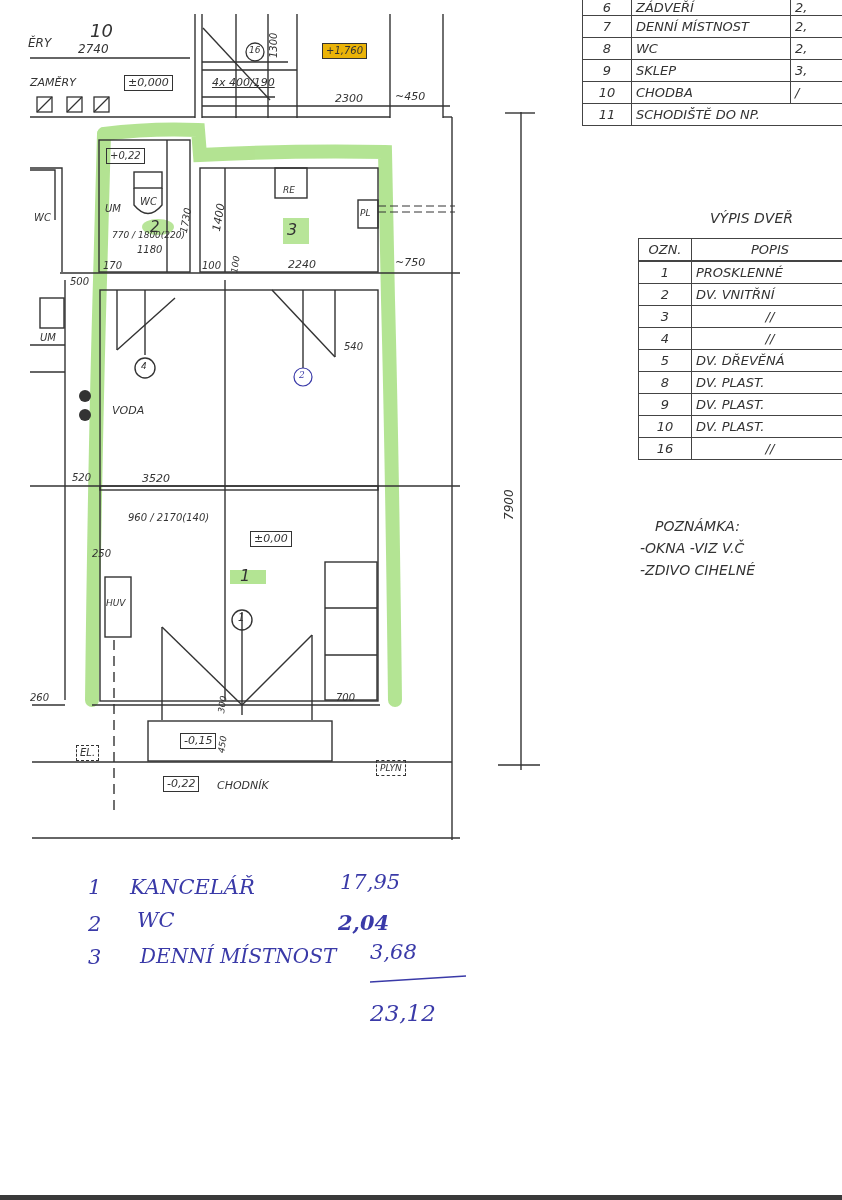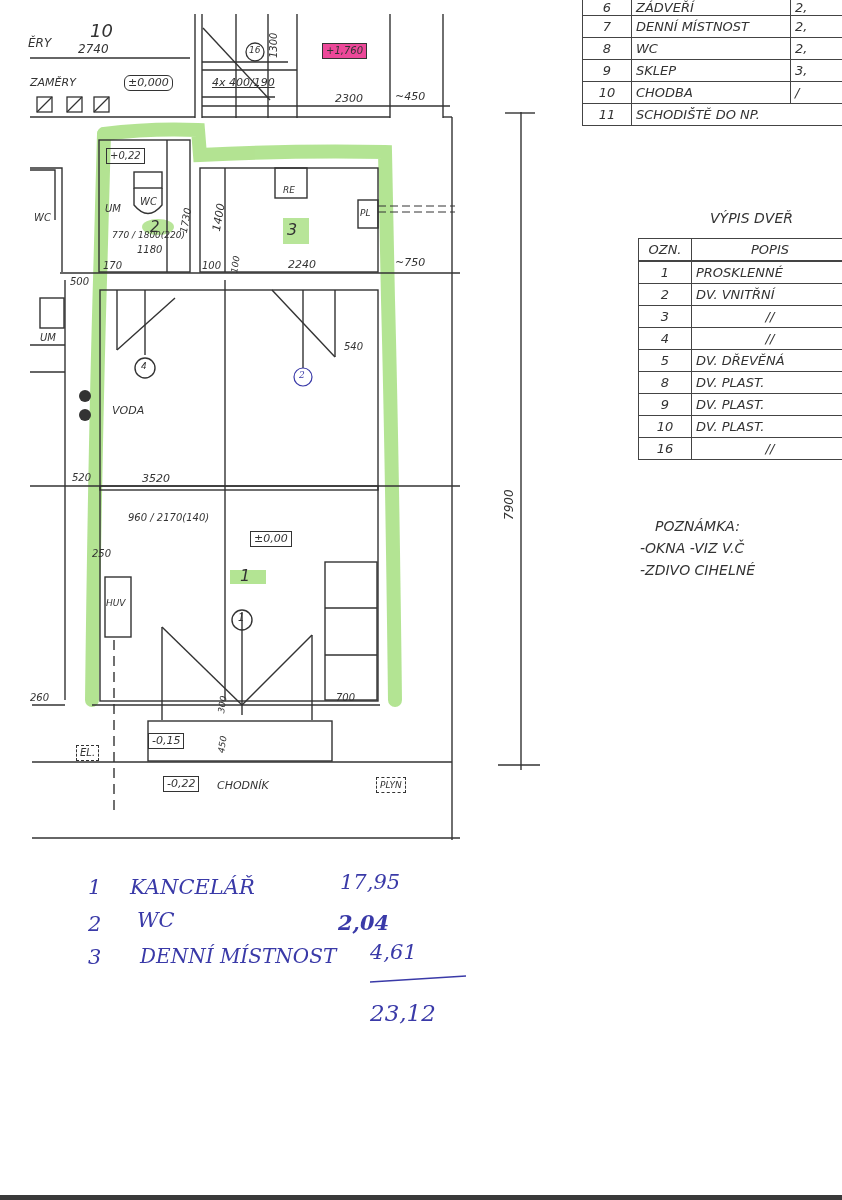--- a/index.html
+++ b/index.html
@@ -120,26 +120,26 @@
       <line x1="67" y1="112" x2="82" y2="97"></line>
     <rect x="94" y="97" width="15" height="15"></rect>
       <line x1="94" y1="112" x2="109" y2="97"></line>
   </g>
 </svg>
 
 <span class="hand" style="left:90px;top:20px;font-size:18px;">10</span>
 <span class="hand" style="left:28px;top:36px;font-size:12px;">ĚRY</span>
 <span class="hand" style="left:78px;top:42px;font-size:12px;">2740</span>
 <span class="hand" style="left:30px;top:76px;font-size:11px;">ZAMĚRY</span>
-<span class="boxlbl" style="left:124px;top:75px;border-radius:6px;">±0,000</span>
+<span class="boxlbl" style="left:124px;top:75px;">±0,000</span>
 
 <span class="hand" style="left:249px;top:45px;font-size:9px;">16</span>
 <span class="hand" style="left:268px;top:20px;font-size:10px;transform:rotate(-90deg);transform-origin:left top;top:58px;">1300</span>
 <span class="hand" style="left:212px;top:76px;font-size:11px;text-decoration:underline;">4x 400/190</span>
-<span class="boxlbl" style="left:322px;top:43px;font-size:10px;background:#ec4899;">+1,760</span>
+<span class="boxlbl" style="left:322px;top:43px;font-size:10px;background:#eab308;">+1,760</span>
 <span class="hand" style="left:335px;top:92px;font-size:11px;">2300</span>
 <span class="hand" style="left:395px;top:90px;font-size:11px;">~450</span>
 
 <span class="boxlbl" style="left:106px;top:148px;font-size:10px;">+0,22</span>
 <span class="hand" style="left:140px;top:196px;font-size:10px;">WC</span>
 <span class="hand" style="left:105px;top:203px;font-size:10px;">UM</span>
 <span class="hand" style="left:150px;top:218px;font-size:15px;">2</span>
 <span class="hand" style="left:178px;top:232px;font-size:10px;transform:rotate(-80deg);transform-origin:left top;">1730</span>
 <span class="hand" style="left:112px;top:230px;font-size:9px;">770 / 1800(220)</span>
 <span class="hand" style="left:103px;top:260px;font-size:10px;">170</span>
@@ -166,25 +166,25 @@
 
 <span class="hand" style="left:128px;top:512px;font-size:10px;">960 / 2170(140)</span>
 <span class="boxlbl" style="left:250px;top:531px;">±0,00</span>
 <span class="hand" style="left:92px;top:548px;font-size:10px;">250</span>
 <span class="hand" style="left:240px;top:566px;font-size:16px;">1</span>
 <span class="hand" style="left:106px;top:598px;font-size:9px;">HUV</span>
 <span class="hand" style="left:238px;top:612px;font-size:10px;">1</span>
 <span class="hand" style="left:336px;top:692px;font-size:10px;">700</span>
 <span class="hand" style="left:216px;top:712px;font-size:9px;transform:rotate(-80deg);transform-origin:left top;">300</span>
 <span class="hand" style="left:216px;top:752px;font-size:9px;transform:rotate(-80deg);transform-origin:left top;">450</span>
-<span class="boxlbl" style="left:148px;top:733px;">-0,15</span>
+<span class="boxlbl" style="left:180px;top:733px;">-0,15</span>
 <span class="hand" style="left:30px;top:692px;font-size:10px;">260</span>
 
 <span class="boxlbl" style="left:76px;top:745px;font-size:10px;border-style:dashed;">EL.</span>
-<span class="boxlbl" style="left:376px;top:777px;font-size:9px;border-style:dashed;">PLYN</span>
+<span class="boxlbl" style="left:376px;top:760px;font-size:9px;border-style:dashed;">PLYN</span>
 <span class="boxlbl" style="left:163px;top:776px;">-0,22</span>
 <span class="hand" style="left:217px;top:779px;font-size:11px;">CHODNÍK</span>
 <span class="hand" style="left:502px;top:520px;font-size:12px;transform:rotate(-90deg);transform-origin:left top;">7900</span>
 
 <table class="tbl" style="left:582px;top:0px;width:262px;border-left:1.2px solid #444;">
   <tbody>
       <tr>
         <td class="c1" style="width:40px;height:14px;">6</td>
         <td style="border-right:1.2px solid #444;width:150px;height:14px;">ZÁDVEŘÍ</td>
         <td style="height:14px;">2,</td>
@@ -268,17 +268,17 @@
 
 <div>
   <span class="hand blue" style="left:88px;top:875px;font-size:21px;">1</span>
   <span class="hand blue" style="left:130px;top:875px;font-size:21px;">KANCELÁŘ</span>
   <span class="hand blue" style="left:340px;top:870px;font-size:21px;">17,95</span>
   <span class="hand blue" style="left:88px;top:912px;font-size:21px;">2</span>
   <span class="hand blue" style="left:137px;top:908px;font-size:21px;">WC</span>
   <span class="hand blue" style="left:338px;top:910px;font-size:21px;font-weight:bold;">2,04</span>
   <span class="hand blue" style="left:88px;top:945px;font-size:21px;">3</span>
   <span class="hand blue" style="left:140px;top:944px;font-size:20px;">DENNÍ MÍSTNOST</span>
-  <span class="hand blue" style="left:370px;top:940px;font-size:21px;">4,61</span>
+  <span class="hand blue" style="left:370px;top:940px;font-size:21px;">3,68</span>
   <span class="hand blue" style="left:370px;top:1000px;font-size:23px;">23,12</span>
 </div>
 
 <div class="bottombar"></div>
 
 </body></html>

